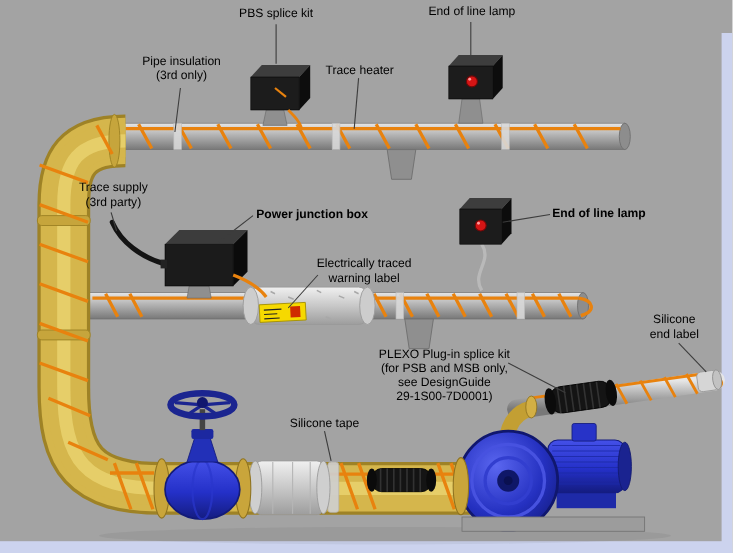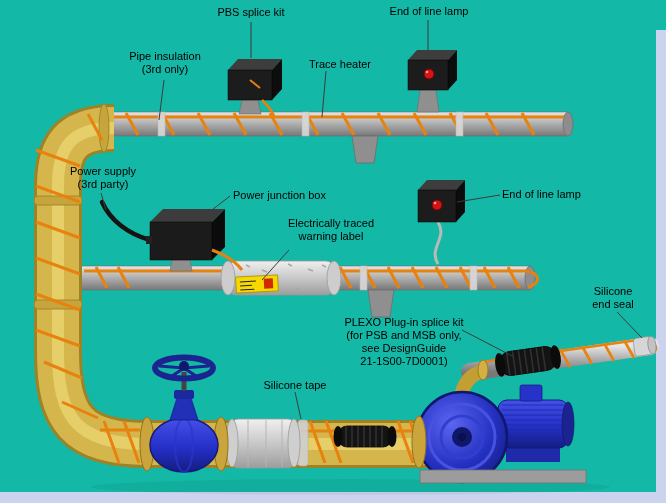--- a/index.html
+++ b/index.html
@@ -1,22 +1,22 @@
 <!DOCTYPE html>
 <html><head>
 <meta charset="utf-8">
 <style>
   html,body{margin:0;padding:0;background:#ffffff;}
-  .page{position:relative;width:666px;height:503px;background:#14b8a6;overflow:hidden;
+  .page{position:relative;width:666px;height:503px;background:#a3a3a3;overflow:hidden;
         font-family:"Liberation Sans",sans-serif;}
   .page > svg{position:absolute;left:0;top:0;}
   .label{position:absolute;font-size:11px;line-height:13px;color:#000;
          white-space:pre-line;text-align:center;}
   .label.ctr{transform:translateX(-50%);}
-  .label.left{text-align:center;transform:none;}
+  .label.left{text-align:center;transform:none;font-weight:bold;}
 </style>
 </head>
 <body>
 
 <div class="page">
 
 <svg width="666" height="503" viewBox="0 0 666 503">
   <defs>
     <linearGradient id="gp" x1="0" y1="0" x2="0" y2="1">
       <stop offset="0" stop-color="#e6e6e6"></stop>
@@ -232,28 +232,28 @@
     <path d="M617 312 L642 338"></path>
     <path d="M462 330 L514 357"></path>
     <path d="M295 392 L301 419"></path>
   </g>
 </svg>
 
 <div class="label ctr" style="left:251px; top:6px">PBS splice kit</div>
 <div class="label ctr" style="left:429px; top:5px">End of line lamp</div>
 <div class="label ctr" style="left:165px; top:50px">Pipe insulation
 (3rd only)</div>
-<div class="label ctr" style="left:340px; top:58px">Trace heater</div>
-<div class="label ctr" style="left:103px; top:165px">Power supply
+<div class="label ctr" style="left:327px; top:58px">Trace heater</div>
+<div class="label ctr" style="left:103px; top:165px">Trace supply
 (3rd party)</div>
 <div class="label left" style="left:233px; top:189px">Power junction box</div>
 <div class="label left" style="left:502px; top:188px">End of line lamp</div>
-<div class="label ctr" style="left:331px; top:217px">Electrically traced
+<div class="label ctr" style="left:331px; top:234px">Electrically traced
 warning label</div>
 <div class="label ctr" style="left:613px; top:285px">Silicone
-end seal</div>
+end label</div>
 <div class="label ctr" style="left:404px; top:316px">PLEXO Plug-in splice kit
 (for PSB and MSB only,
 see DesignGuide
-21-1S00-7D0001)</div>
+29-1S00-7D0001)</div>
 <div class="label ctr" style="left:295px; top:379px">Silicone tape</div>
 
 </div>
 
 </body></html>

